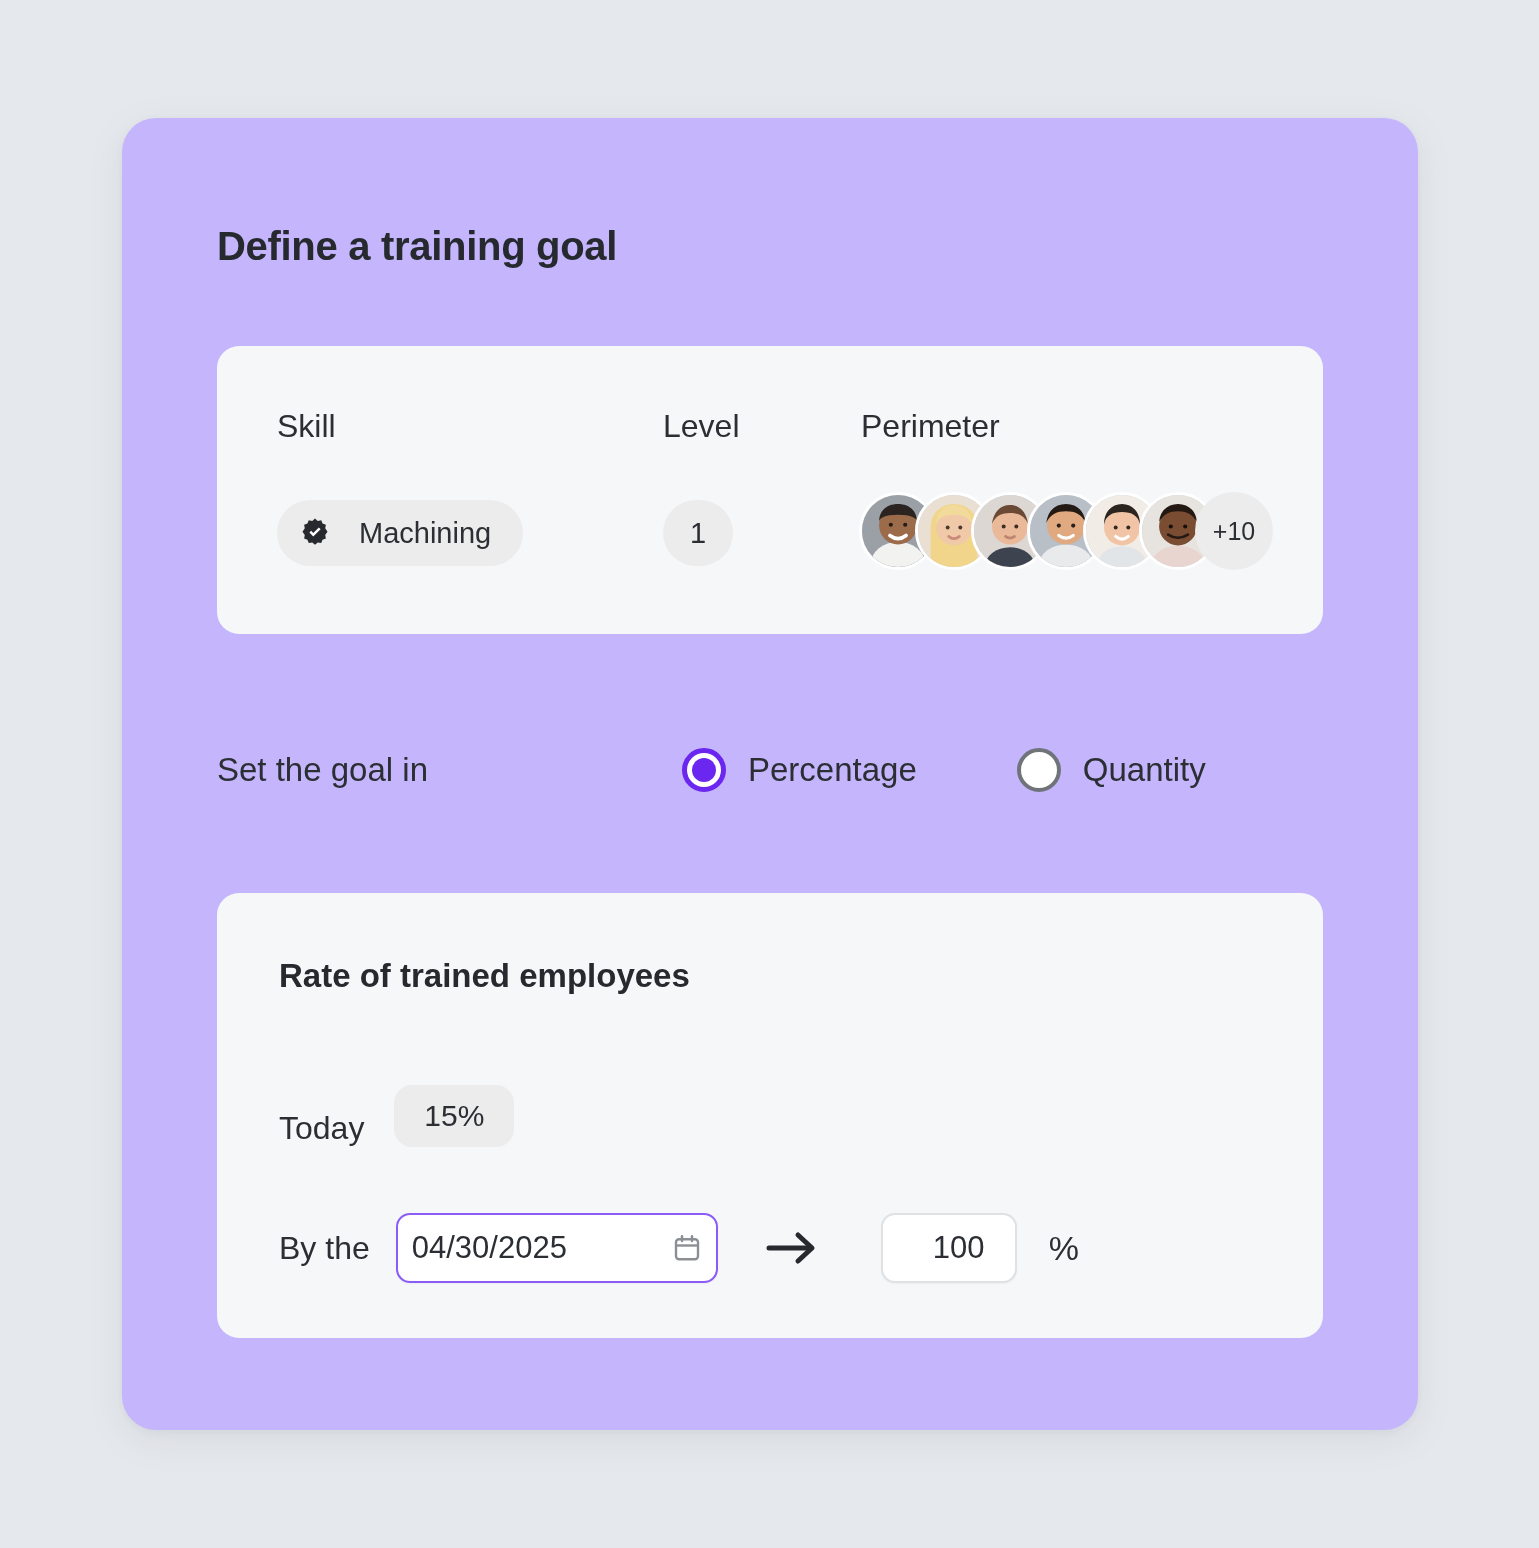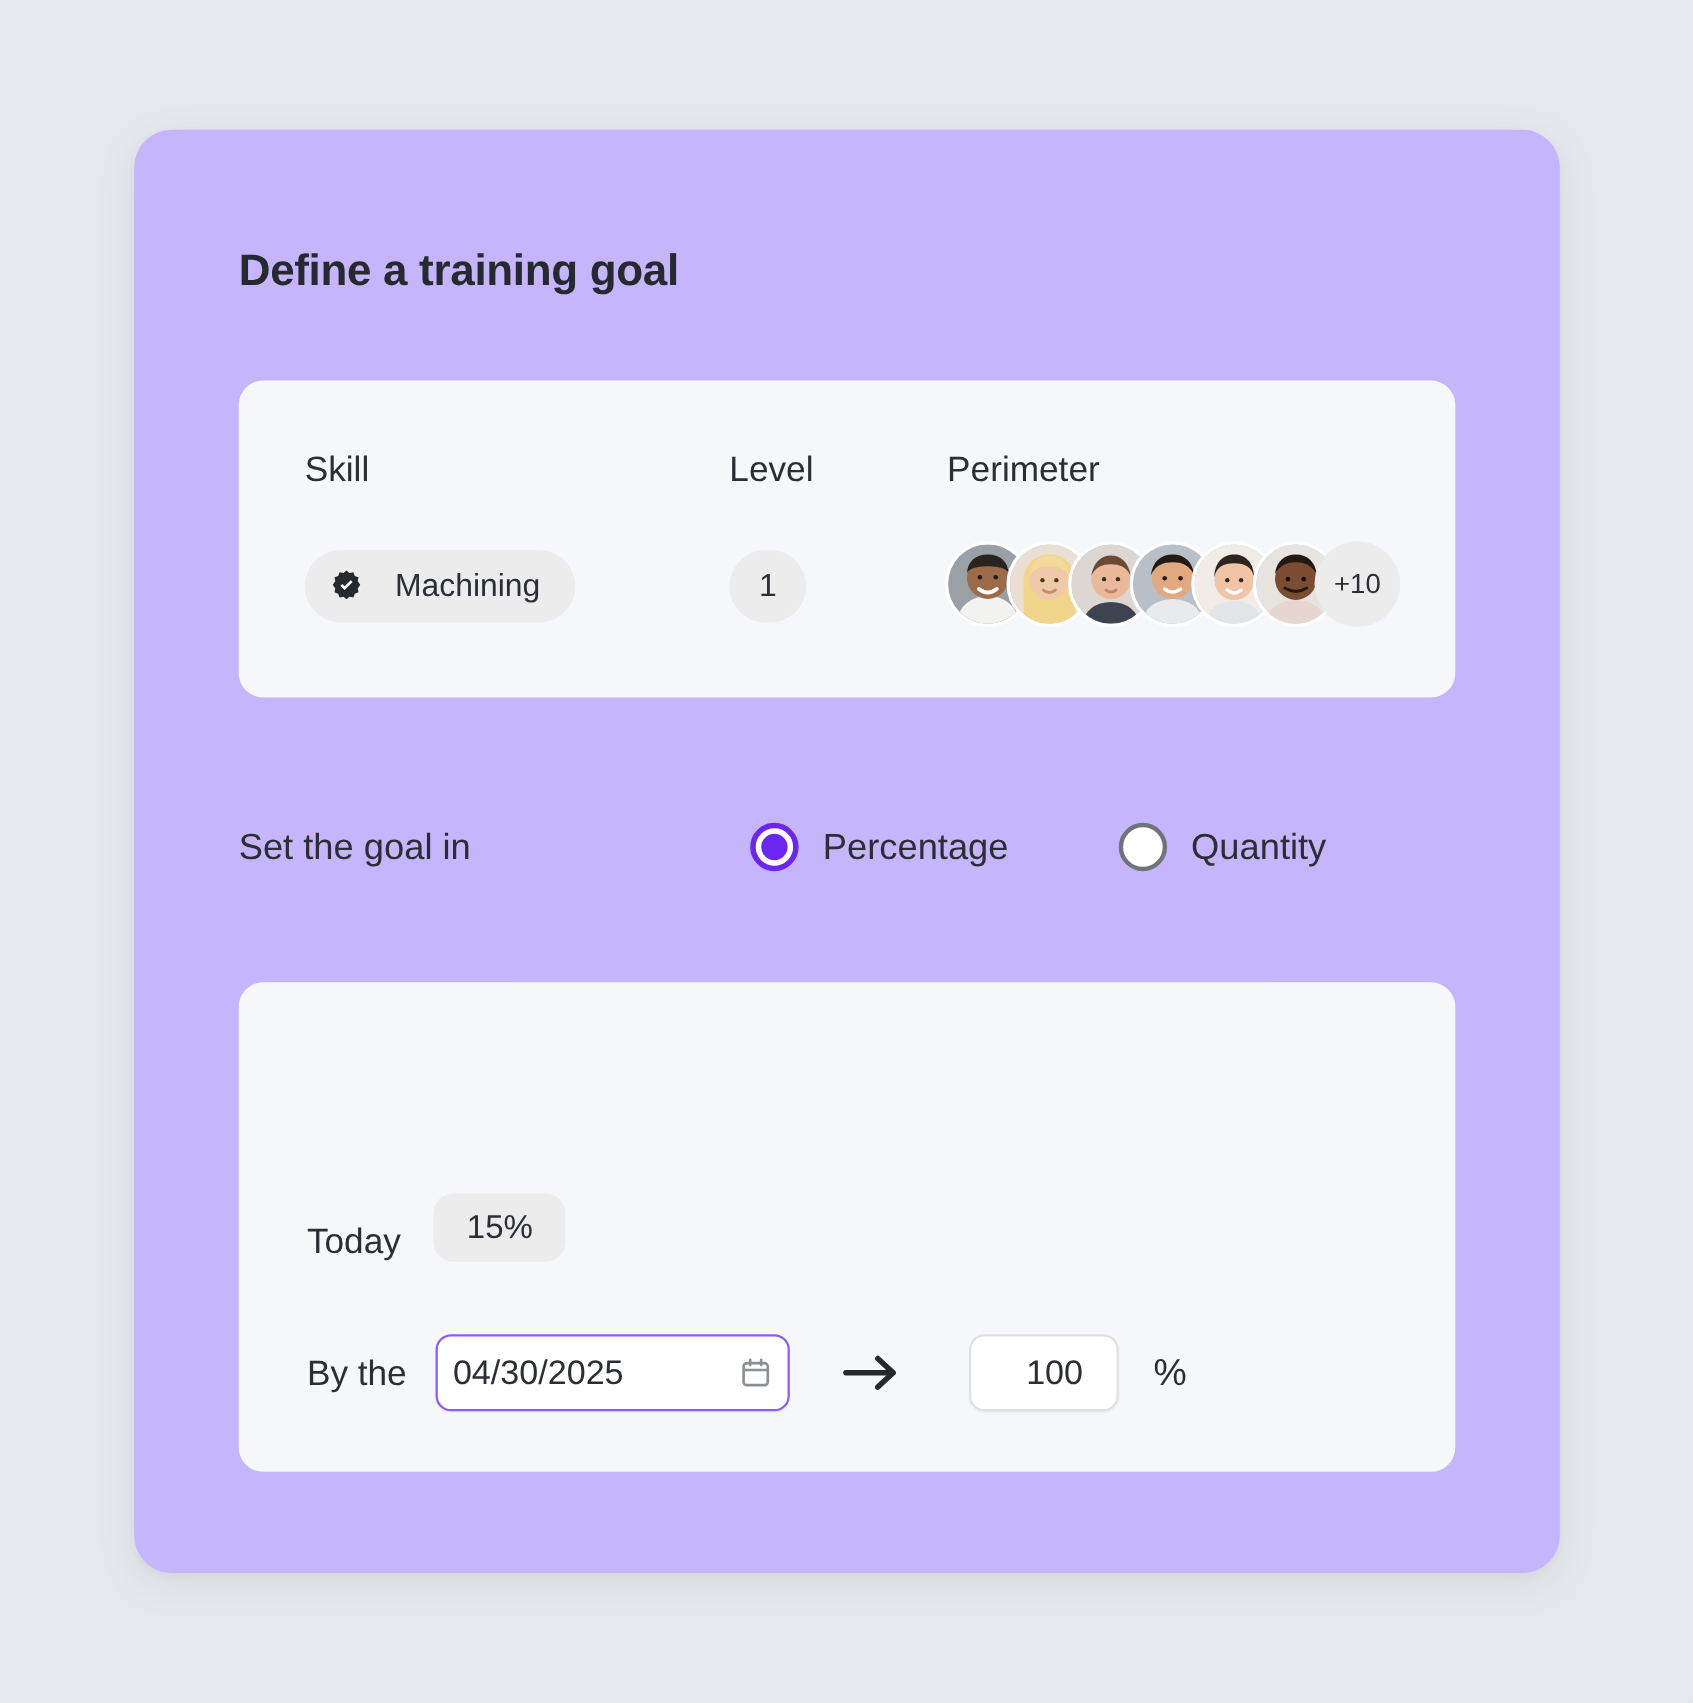--- a/index.html
+++ b/index.html
@@ -395,20 +395,21 @@
       </label>
 
       <label class="radio-opt">
         <span class="radio off"></span>
         <span class="radio-label">Quantity</span>
       </label>
     </div>
 
     <div class="panel-bottom">
 
+      <div class="section-title">Rate of trained employees</div>
 
       <div class="today-row">
         <span class="lbl">Today</span>
         <span class="value-pill">15%</span>
       </div>
 
       <div class="bythe-row">
         <span class="lbl">By the</span>
 
         <div class="date-field">

